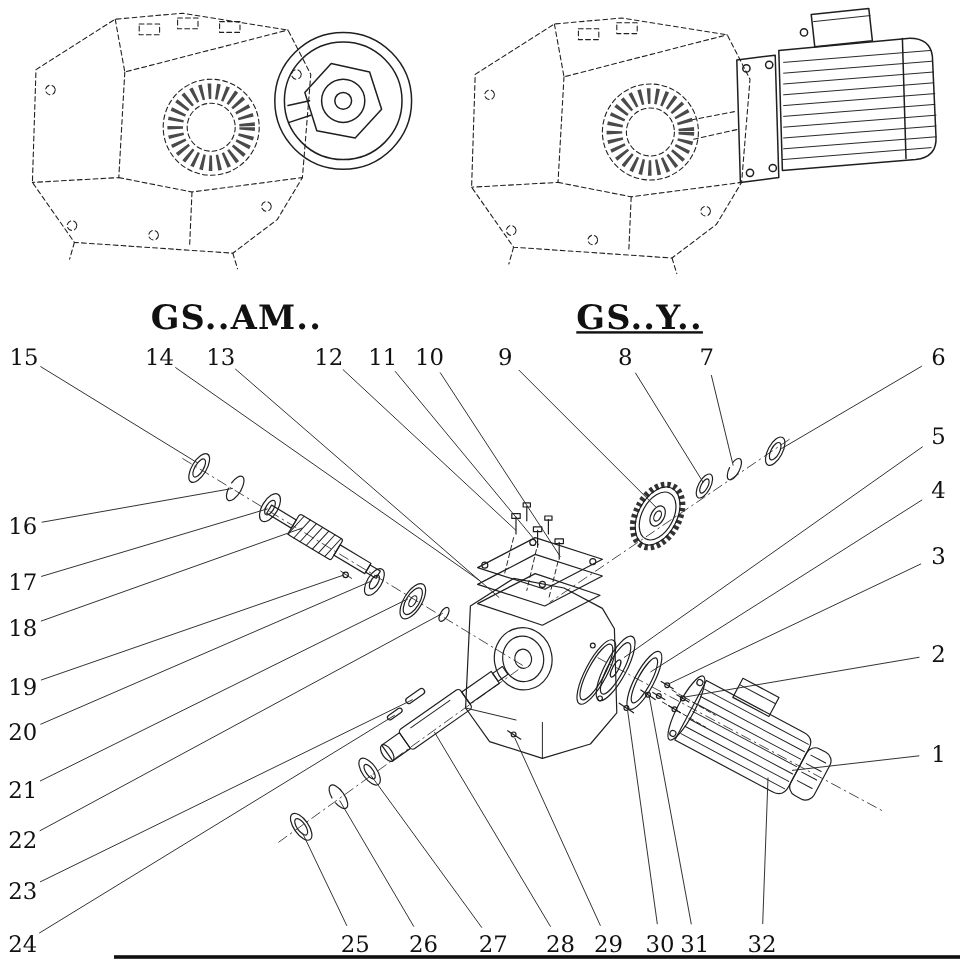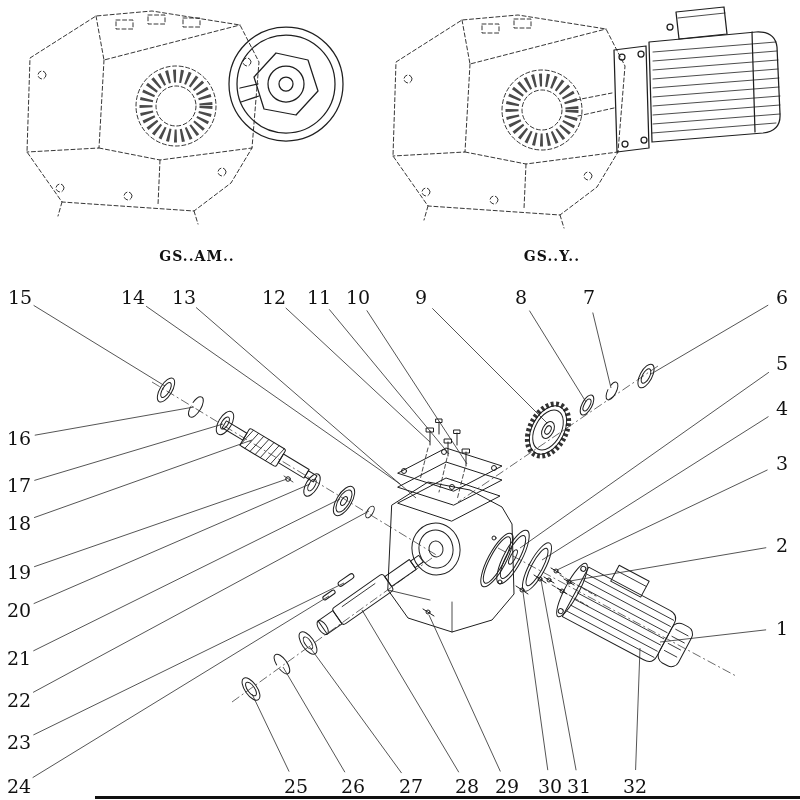--- a/index.html
+++ b/index.html
@@ -12,23 +12,23 @@
   .d    { stroke-dasharray:4 2.6; stroke-width:.9; }
   .s    { stroke-width:1.25; }
   .thin { stroke-width:.8; }
   .dashdot { fill:none; stroke:#444; stroke-width:.8; stroke-dasharray:9 3 2 3; }
   .hatch { fill:none; stroke:#4a4a4a; stroke-width:13; stroke-dasharray:2.6 4; }
   .teeth { fill:none; stroke:#333; stroke-width:5; stroke-dasharray:2.8 2.4; }
   .leader { stroke:#2a2a2a; stroke-width:.8; }
   text.callout-num { font-family:"DejaVu Serif", serif; font-size:19px; fill:#111; }
 
   .model-label { position:absolute; transform:translateX(-50%); font-weight:bold;
-                 font-size:14px; letter-spacing:1px; color:#111; white-space:nowrap; }
+                 font-size:28px; letter-spacing:1px; color:#111; white-space:nowrap; }
   .model-label.left  { left:197px; top:248px; }
-  .model-label.right { left:552px; top:248px; }
+  .model-label.right { left:533px; top:248px;text-decoration:underline; }
   .bottom-rule { position:absolute; left:95px; top:796px; width:705px; height:3px; background:#101010; }
 </style>
 </head>
 <body>
 
 <div class="stage">
   <svg width="800" height="800" viewBox="0 0 800 800">
 
     <g class="ln d">
       <path d="M30,58 L96,16 L152,11 L240,25 L259,62 L252,148 L231,183 L194,211 L62,202 L27,152 Z"></path>

